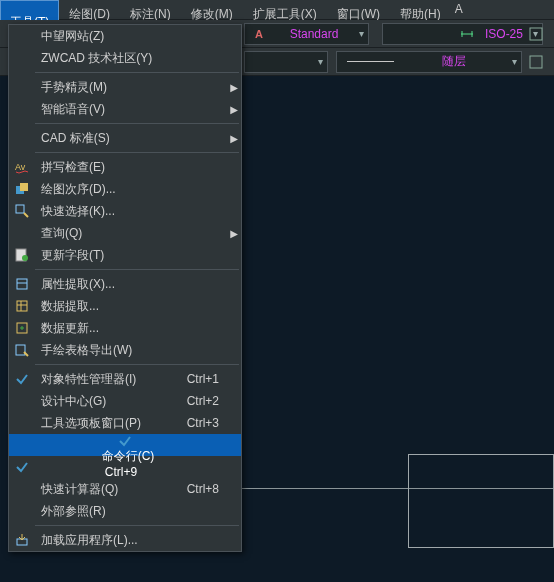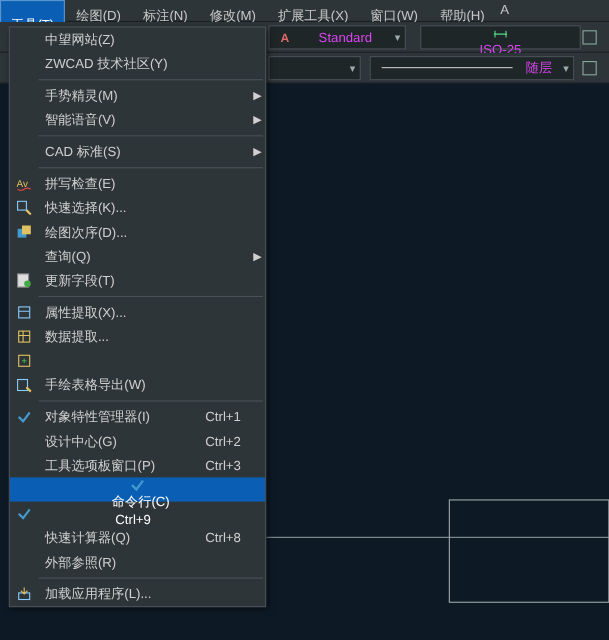--- a/index.html
+++ b/index.html
@@ -9,23 +9,23 @@
   .menubar .mitem { padding: 6px 10px; color: #c8c8c8; cursor: default; white-space: nowrap; }
   .menubar .mitem.open { background: #0a5fb4; color: #fff; border: 1px solid #5a95d0; padding: 13px 9px; }
   .menubar .cutoff { padding: 2px 4px; color: #c8c8c8; }
   
   .toolbar-row { height: 28px; background: #2e3538; border-bottom: 1px solid #1a1f22; display: flex; align-items: center; position: relative; }
   .toolbar-row.r2 { height: 28px; }
   .drop-box { display: flex; align-items: center; height: 22px; background: #1e2628; border: 1px solid #4a5258; margin: 0 4px; padding: 0 4px; }
   .drop-box .label { padding: 0 6px; color: #d946ef; }
   .drop-box .arrow { color: #9aa; padding-left: 4px; font-size: 10px; }
   .drop-box.first { position: absolute; left: 240px; width: 125px; justify-content: space-between;}
-  .drop-box.second { position: absolute; left: 378px; width: 146px; justify-content: space-between; flex-direction: column;}
+  .drop-box.second { position: absolute; left: 378px; width: 161px; justify-content: flex-end;}
   .drop-box.third { position: absolute; left: 240px; width: 84px; justify-content: flex-end;}
-  .drop-box.fourth { position: absolute; left: 332px; width: 186px; }
+  .drop-box.fourth { position: absolute; left: 332px; width: 186px; gap: 36px; }
   .lineprev { flex:1; height:0; border-top:1px solid #c8c8c8; margin:0 6px;}
   .tb-icon { width:18px; height:18px; margin:0 3px; display:inline-flex; align-items:center; justify-content:center; }
   
   .canvas-area { position: absolute; top: 76px; left: 242px; right: 0; bottom: 0; background: #0d1a26; }
   .canvas-divider-h { position:absolute; top:488px; left:242px; right:0; height:1px; background:#8a9497;}
   .canvas-box { position:absolute; top:454px; right:0; width:146px; height:94px; border:1px solid #a0a8ab; background:transparent;}
   
   .dropdown { position: absolute; left: 8px; top: 24px; width: 234px; background: #2e3538; border: 1px solid #4a5258; box-shadow: 2px 2px 6px rgba(0,0,0,0.6); }
   .dropdown .row { display: flex; align-items: center; height: 22px; }
   .dropdown .gutter { width: 26px; display:flex; align-items:flex-end; justify-content:center; }
@@ -135,35 +135,35 @@
           <text x="0" y="10" font-size="9" fill="#e0c060">Av</text>
           <path d="M1 12 Q4 14 7 12 Q10 10 13 12" stroke="#d44" fill="none" stroke-width="1"></path>
         </svg>
       </span>
     <span class="text">拼写检查(E)</span>
       <span class="sub"></span>
   </div>
   <div class="row">
     <span class="gutter">
         <svg width="14" height="14">
+          <rect x="1" y="4" width="8" height="8" fill="#49c"></rect>
+          <rect x="5" y="1" width="8" height="8" fill="#e0c060"></rect>
+        </svg>
+      </span>
+    <span class="text">绘图次序(D)...</span>
+      <span class="sub"></span>
+  </div>
+  <div class="row">
+    <span class="gutter">
+        <svg width="14" height="14">
           <rect x="1" y="1" width="8" height="8" fill="none" stroke="#8cf"></rect>
           <line x1="9" y1="9" x2="13" y2="13" stroke="#e0c060" stroke-width="2"></line>
         </svg>
       </span>
     <span class="text">快速选择(K)...</span>
-      <span class="sub"></span>
-  </div>
-  <div class="row">
-    <span class="gutter">
-        <svg width="14" height="14">
-          <rect x="1" y="4" width="8" height="8" fill="#49c"></rect>
-          <rect x="5" y="1" width="8" height="8" fill="#e0c060"></rect>
-        </svg>
-      </span>
-    <span class="text">绘图次序(D)...</span>
       <span class="sub"></span>
   </div>
   <div class="row">
     <span class="gutter"></span>
       <span class="text">查询(Q)</span>
       <span class="sub">▶</span>
   </div>
   <div class="row">
     <span class="gutter">
         <svg width="14" height="14">
@@ -196,20 +196,21 @@
     <span class="text">数据提取...</span>
       <span class="sub"></span>
   </div>
   <div class="row">
     <span class="gutter">
         <svg width="14" height="14">
           <rect x="2" y="2" width="10" height="10" fill="none" stroke="#e0c060"></rect>
           <path d="M5 7 L9 7 M7 5 L7 9" stroke="#4a4"></path>
         </svg>
       </span>
+    <span class="text">数据更新...</span>
       <span class="sub"></span>
   </div>
   <div class="row">
     <span class="gutter">
         <svg width="14" height="14">
           <rect x="1" y="2" width="9" height="10" fill="none" stroke="#8cf"></rect>
           <path d="M9 9 L13 13" stroke="#e0c060" stroke-width="2"></path>
         </svg>
       </span>
     <span class="text">手绘表格导出(W)</span>

